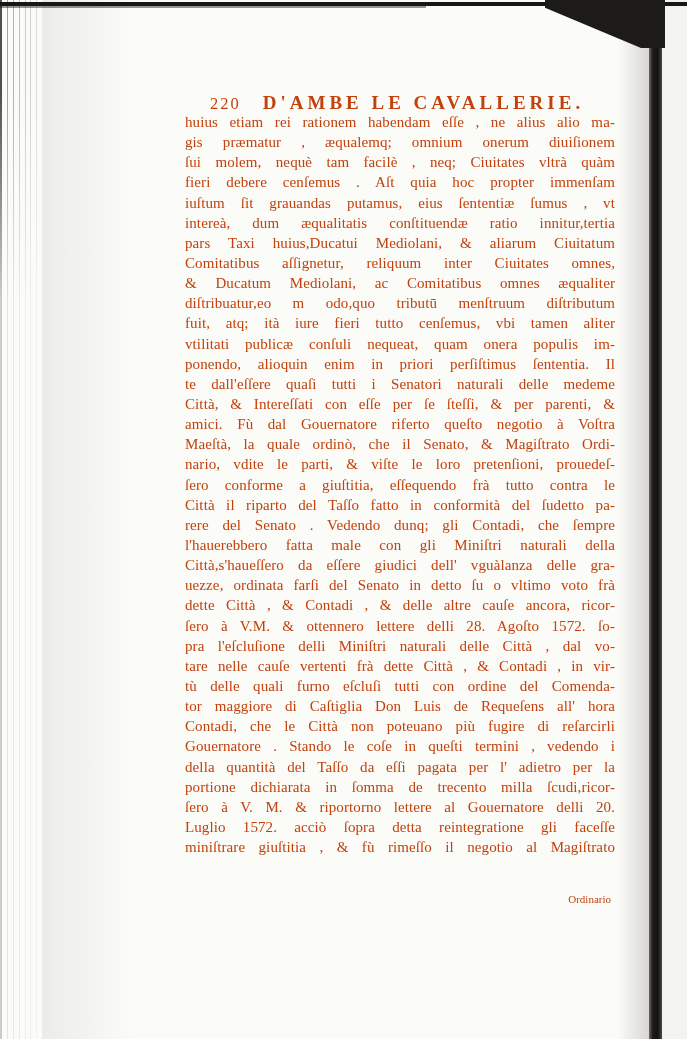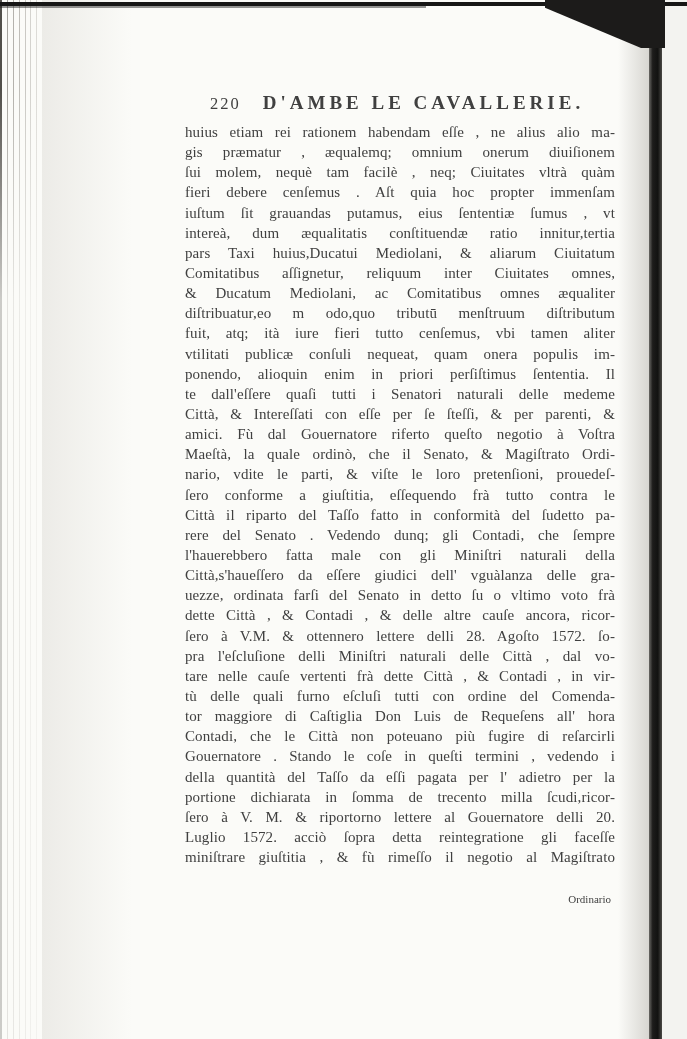--- a/index.html
+++ b/index.html
@@ -1,20 +1,20 @@
 <!DOCTYPE html>
 <html><head>
 <meta charset="utf-8">
 <style>
   html,body{margin:0;padding:0;background:#e9e9e7;}
   .scan{
     position:relative;width:687px;height:1039px;overflow:hidden;
     background:#fbfbf8;
     font-family:"Liberation Serif","DejaVu Serif",serif;
-    color:#404040;
+    color:#c2410c;
   }
   
   .edge-top{position:absolute;top:2px;left:0;width:100%;height:4px;background:#171716;}
   .edge-top::after{content:"";position:absolute;top:4px;left:0;width:62%;height:2px;background:rgba(23,23,22,.45);}
   .curl{
     position:absolute;top:0;left:545px;width:120px;height:48px;background:#1c1b1a;
     clip-path:polygon(0 0,100% 0,100% 100%,80% 100%,0 16%);
   }
   .strip-right{
     position:absolute;top:0;left:649px;width:13px;height:100%;
@@ -47,21 +47,21 @@
     position:absolute;top:0;left:42px;width:90px;height:100%;
     background:linear-gradient(90deg,rgba(214,212,206,.40),rgba(251,251,248,0));
   }
   
   .header{
     position:absolute;top:92px;left:185px;width:430px;
     display:flex;align-items:baseline;padding-left:25px;box-sizing:border-box;
   }
   .pagenum{font-size:16.5px;letter-spacing:2px;}
   .running-title{font-size:19px;font-weight:600;letter-spacing:4px;margin-left:22px;white-space:nowrap;}
-  .body-text{position:absolute;top:122px;left:185px;width:430px;}
+  .body-text{position:absolute;top:112px;left:185px;width:430px;}
   .line{
     font-size:15px;line-height:20.15px;height:20.15px;
     text-align:justify;text-align-last:justify;
     white-space:normal;overflow:hidden;
     letter-spacing:.1px;
   }
   .catchword{
     font-size:11px;line-height:20.15px;text-align:right;padding-right:4px;
   }
 </style>

